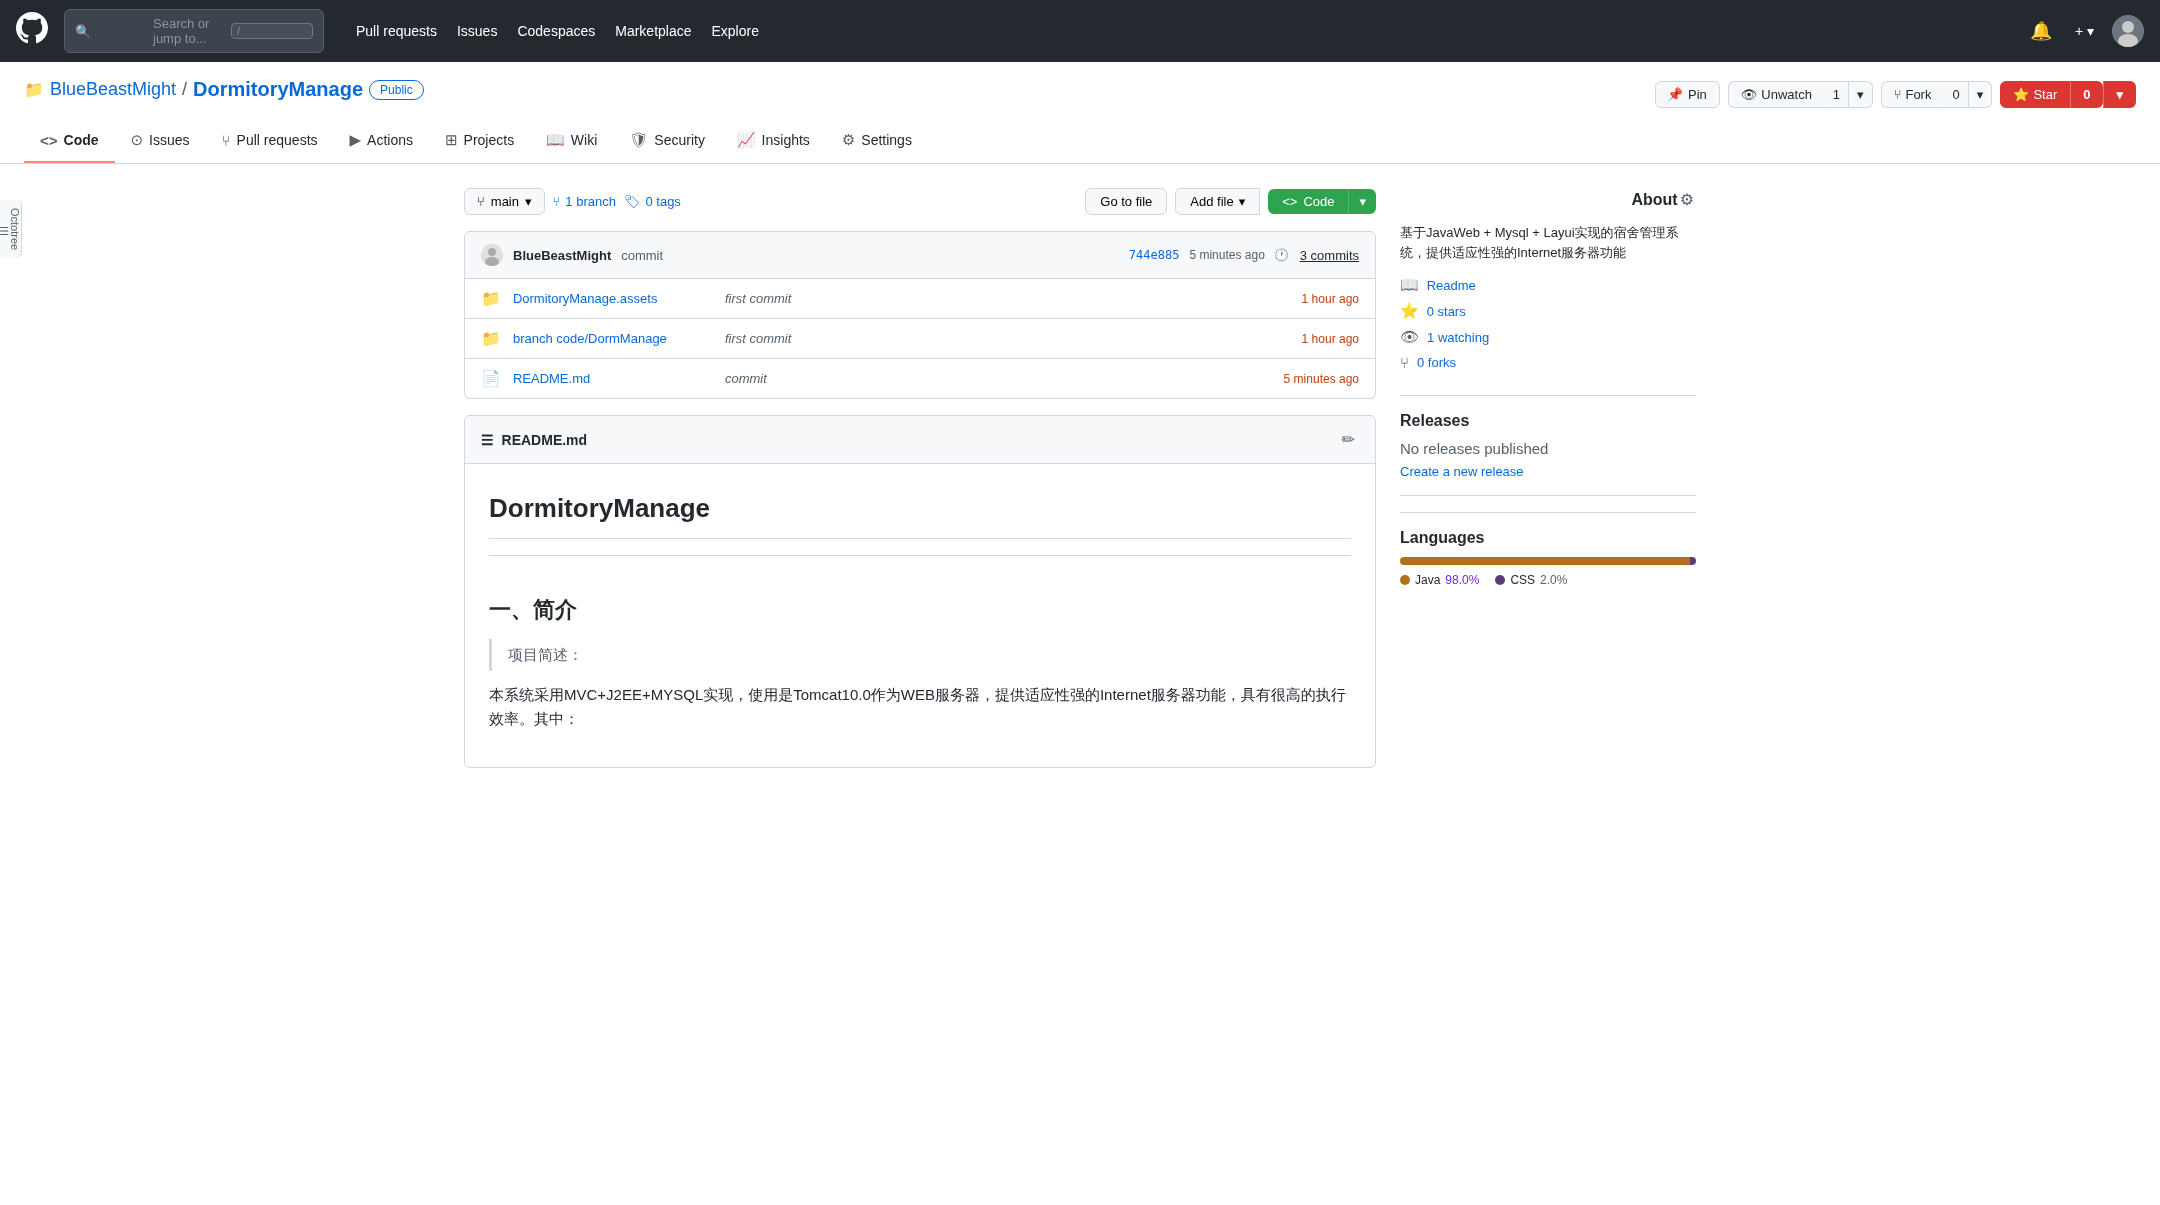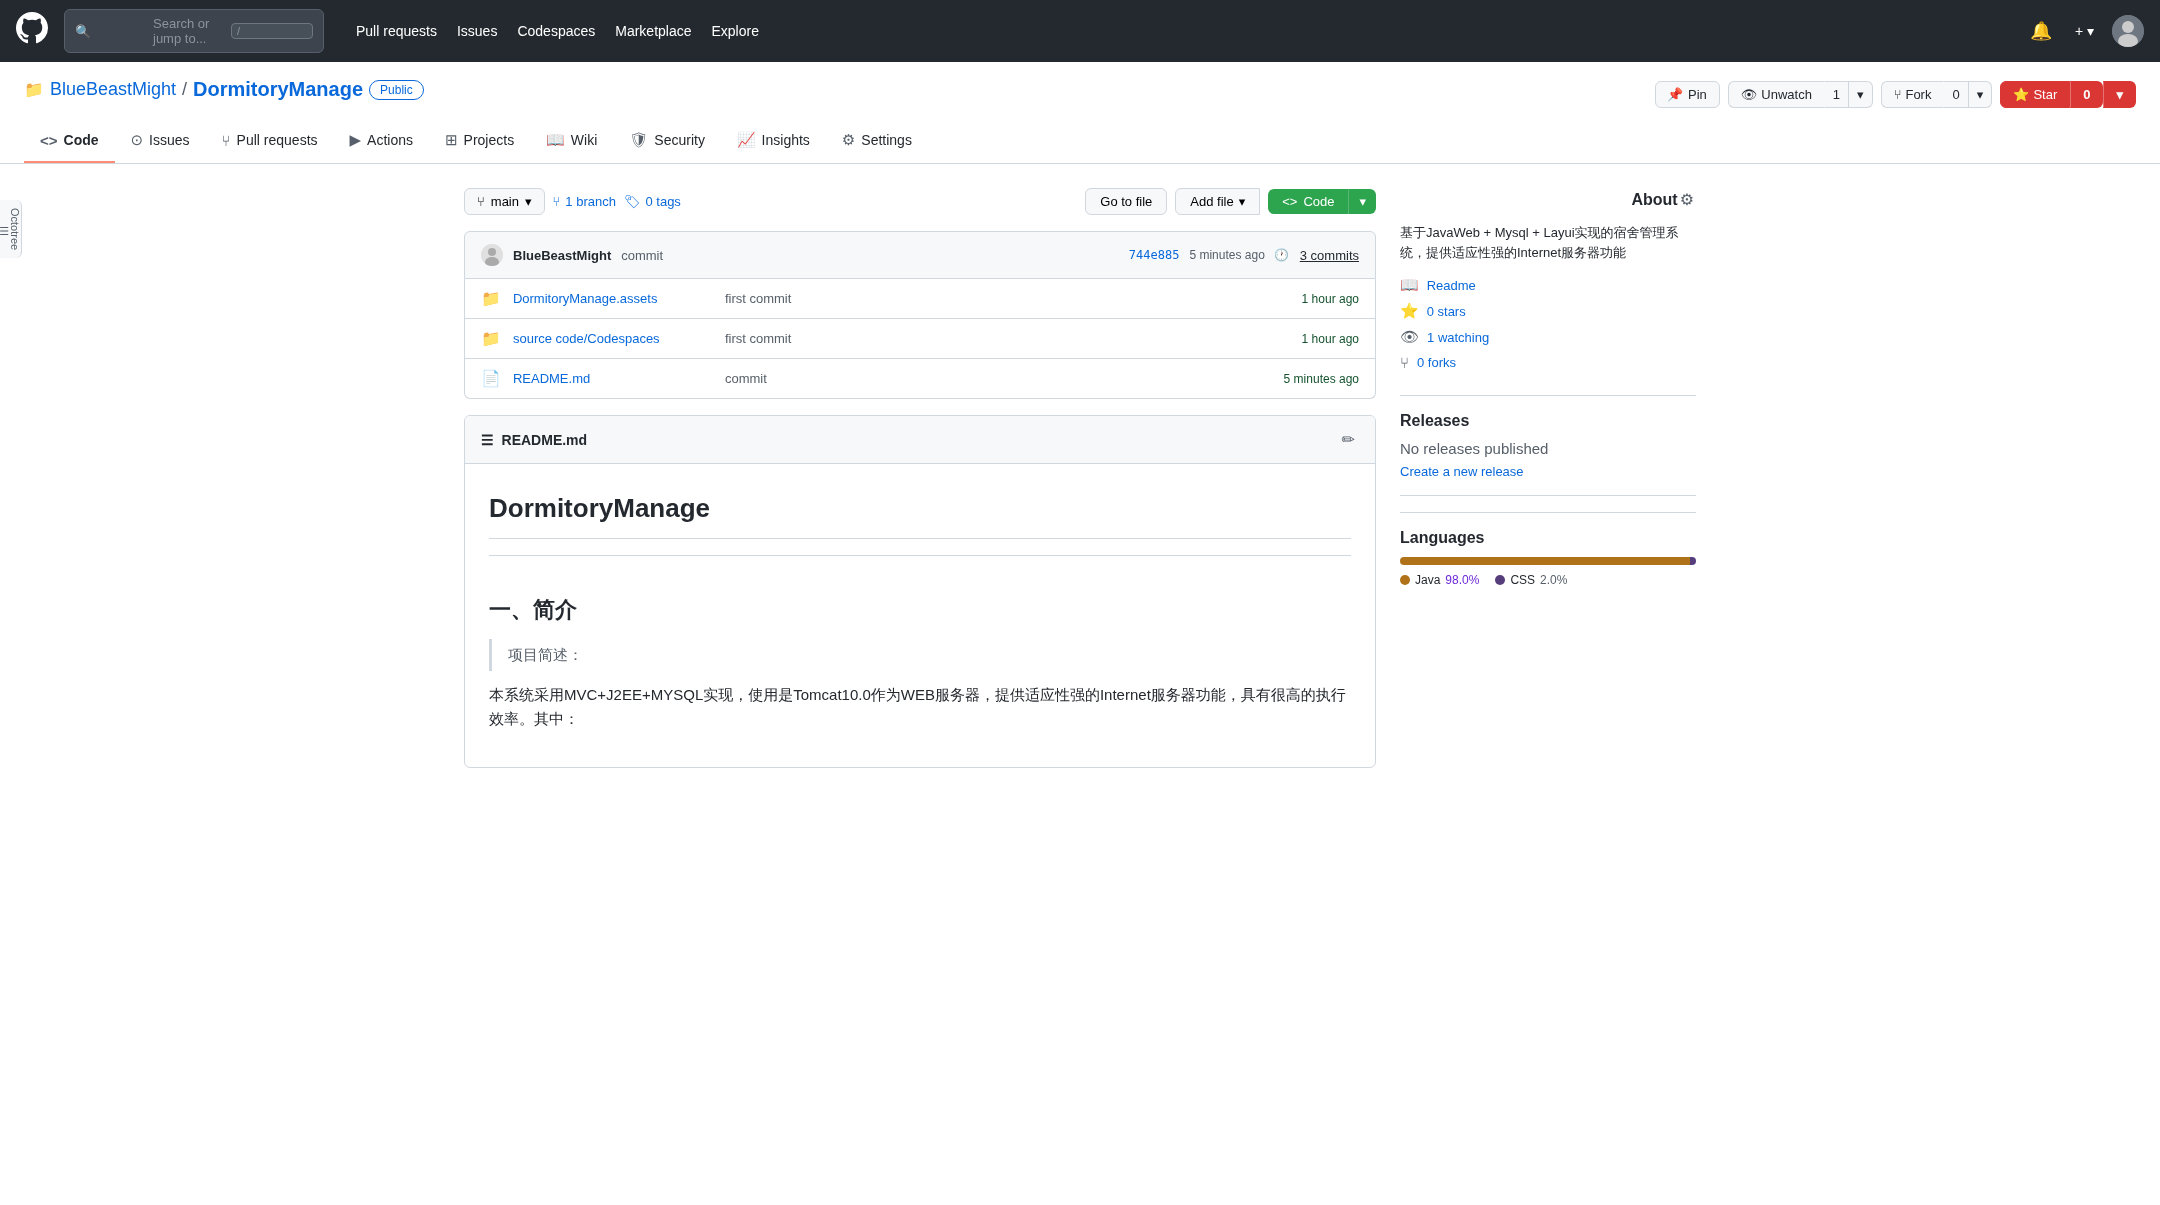--- a/index.html
+++ b/index.html
@@ -234,22 +234,22 @@
     .file-table { border: 1px solid #d0d7de; border-top: none; border-radius: 0 0 6px 6px; overflow: hidden; }
     .file-row {
       display: flex; align-items: center;
       padding: 10px 16px;
       border-bottom: 1px solid #d0d7de;
       gap: 12px;
     }
     .file-row:last-child { border-bottom: none; }
     .file-icon { color: #57606a; font-size: 16px; flex-shrink: 0; }
     .file-name { color: #0969da; text-decoration: none; font-size: 13px; font-weight: 500; min-width: 200px; }
-    .file-commit { color: #57606a; font-size: 13px; flex: 1; }
-    .file-time { color: #14532d; font-size: 12px; margin-left: auto; }
+    .file-commit { color: #57606a; font-size: 13px; flex: 1; font-style: italic; }
+    .file-time { color: #c2410c; font-size: 12px; margin-left: auto; }
 
     
     .readme-box { border: 1px solid #d0d7de; border-radius: 6px; margin-top: 16px; overflow: hidden; }
     .readme-header {
       display: flex; align-items: center; justify-content: space-between;
       padding: 10px 16px;
       background: #f6f8fa;
       border-bottom: 1px solid #d0d7de;
     }
     .readme-header-left { display: flex; align-items: center; gap: 8px; font-weight: 600; font-size: 14px; }
@@ -505,21 +505,21 @@
 
       <div class="file-row">
         <span class="file-icon">📁</span>
         <a href="#" class="file-name">DormitoryManage.assets</a>
         <span class="file-commit">first commit</span>
         <span class="file-time">1 hour ago</span>
       </div>
 
       <div class="file-row">
         <span class="file-icon">📁</span>
-        <a href="#" class="file-name">source code/Codespaces</a>
+        <a href="#" class="file-name">branch code/DormManage</a>
         <span class="file-commit">first commit</span>
         <span class="file-time">1 hour ago</span>
       </div>
 
       <div class="file-row">
         <span class="file-icon">📄</span>
         <a href="#" class="file-name">README.md</a>
         <span class="file-commit">commit</span>
         <span class="file-time">5 minutes ago</span>
       </div>

